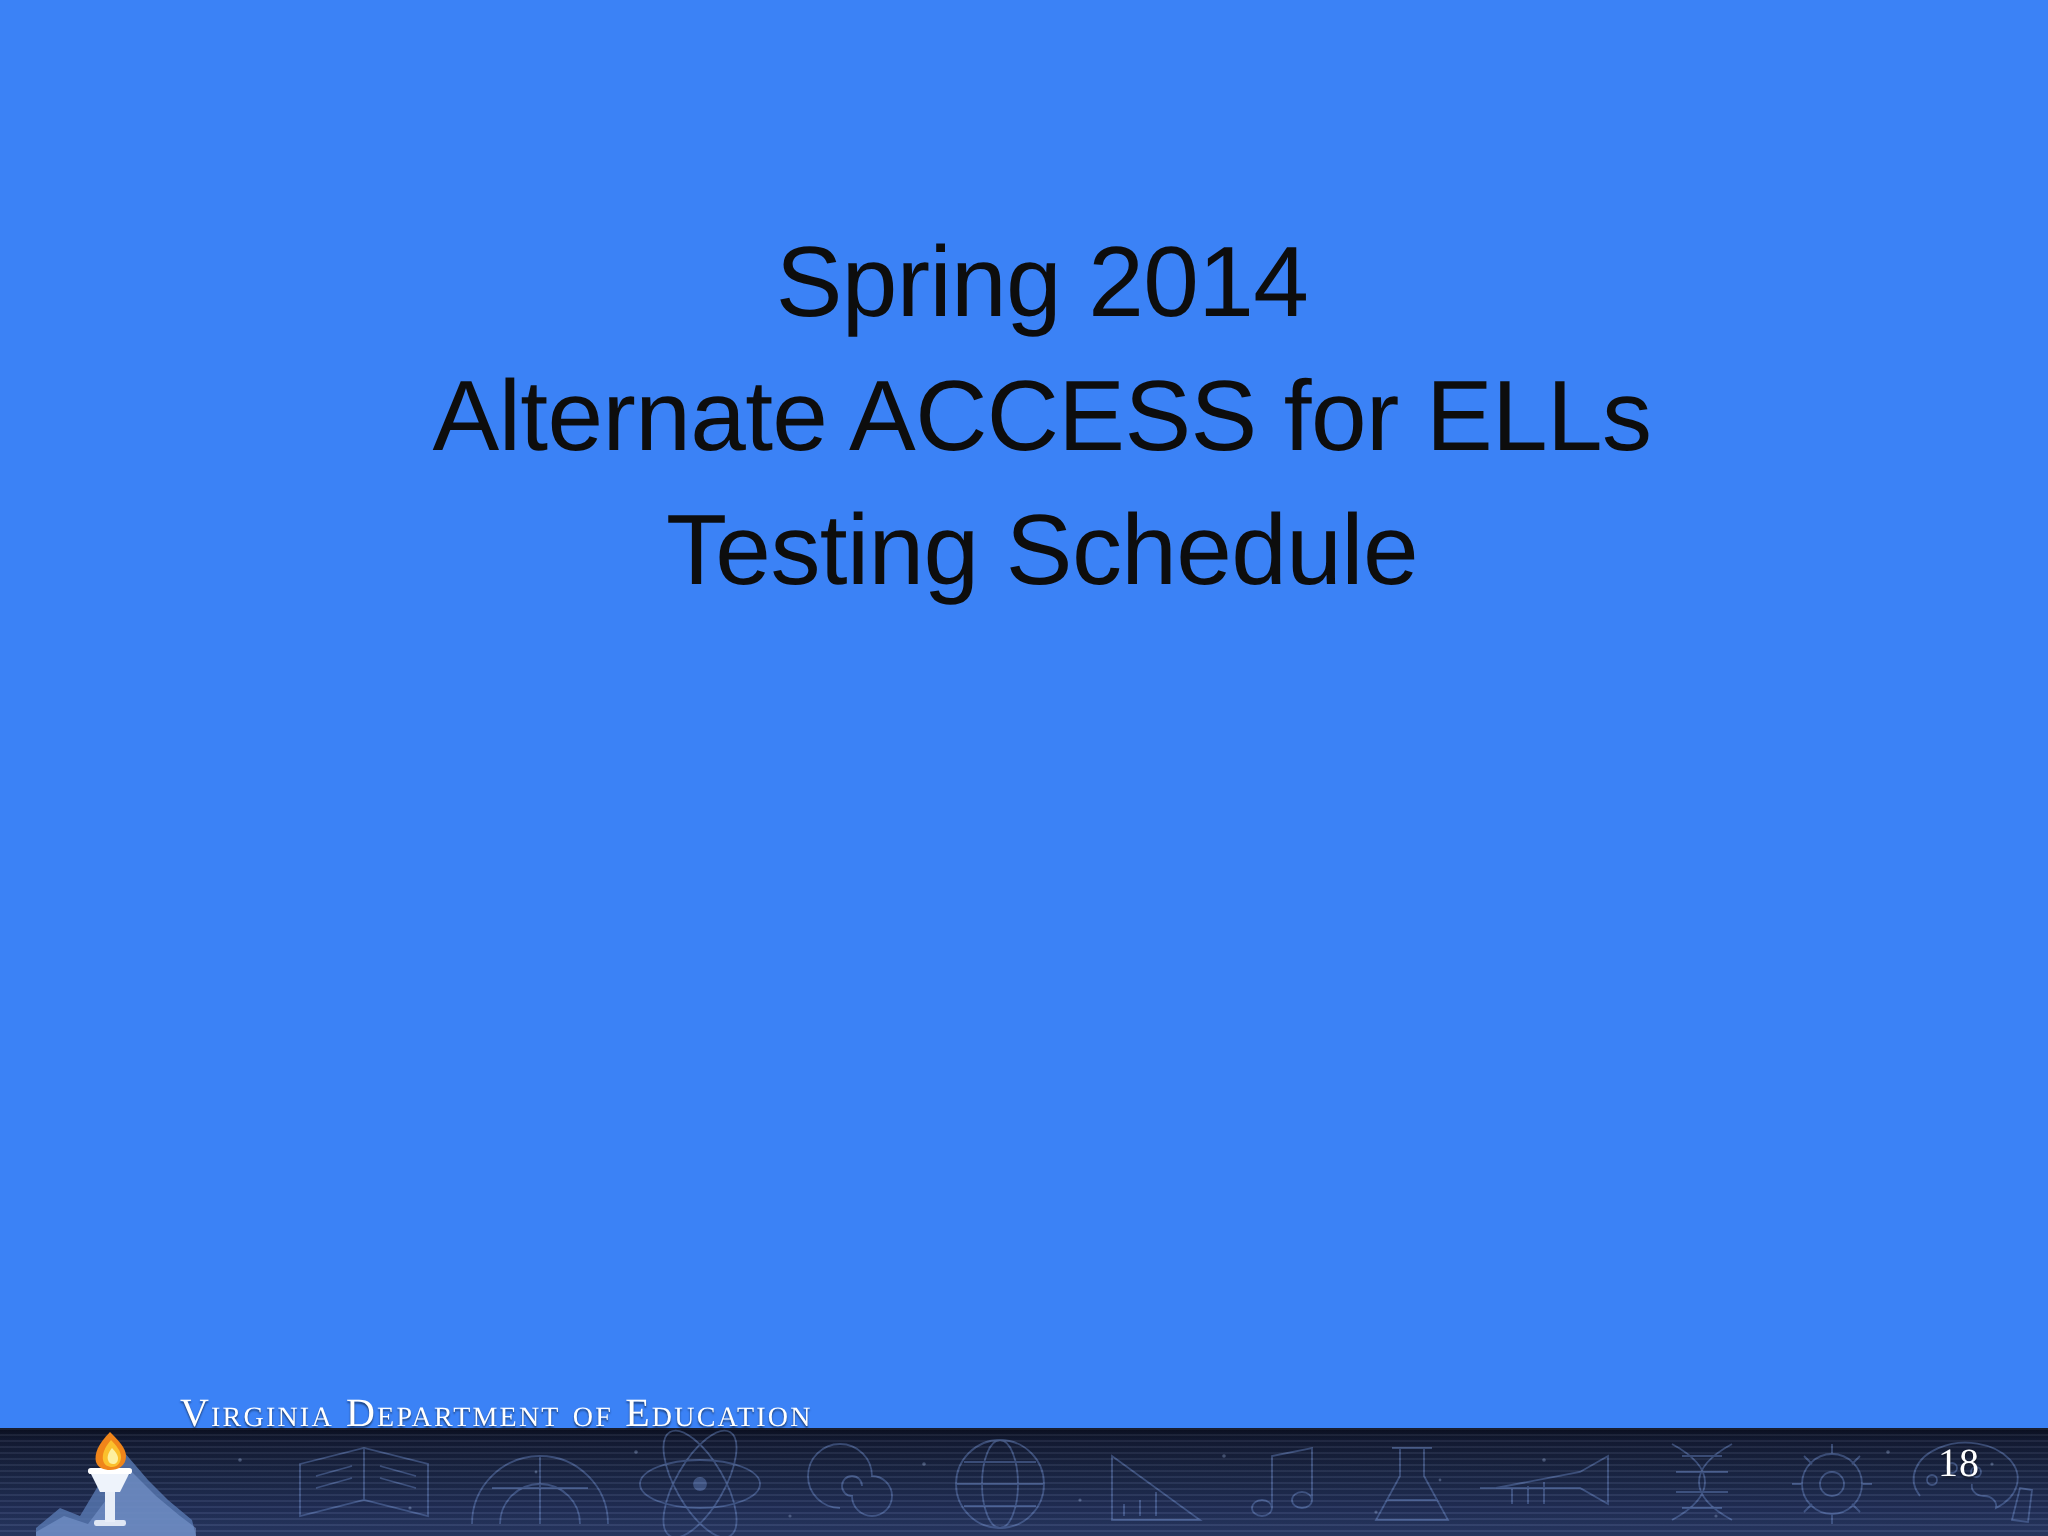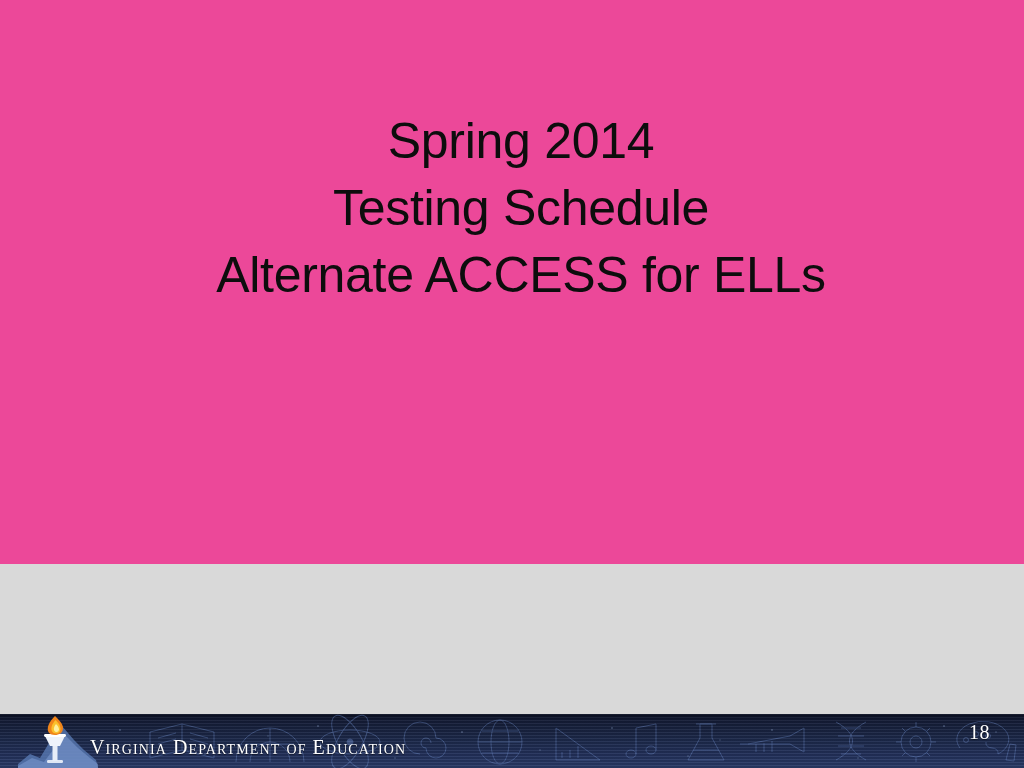--- a/index.html
+++ b/index.html
@@ -10,22 +10,22 @@
     width: 1024px;
     height: 768px;
     overflow: hidden;
     font-family: "Liberation Sans", sans-serif;
     background: #d9d9d9;
   }
 
   #slide {
     position: relative;
     width: 1024px;
-    height: 564px;
-    background: #ec4899;
+    height: 740px;
+    background: #3b82f6;
   }
 
   
   #title-block {
     position: absolute;
     left: 0;
     top: 108px;
     width: 1024px;
     text-align: center;
     padding-left: 18px;
@@ -85,21 +85,21 @@
     position: absolute;
     left: 18px;
     top: 714px;
     width: 80px;
     height: 54px;
   }
 
   #dept-name {
     position: absolute;
     left: 90px;
-    top: 736px;
+    top: 696px;
     font-family: "Liberation Serif", serif;
     font-size: 20px;
     line-height: 22px;
     color: #ffffff;
     font-variant: small-caps;
     letter-spacing: 1.1px;
     white-space: nowrap;
     text-shadow: 0 1px 1px rgba(0,0,0,0.55);
   }
 
@@ -115,22 +115,22 @@
     text-shadow: 0 1px 1px rgba(0,0,0,0.5);
   }
 </style>
 </head>
 <body>
 
 <div id="slide">
 
   <div id="title-block">
     <span class="title-line">Spring 2014</span>
+    <span class="title-line">Alternate ACCESS for ELLs</span>
     <span class="title-line">Testing Schedule</span>
-    <span class="title-line">Alternate ACCESS for ELLs</span>
   </div>
 
   <div id="footer-bar">
 
     <svg id="footer-artwork" viewBox="0 0 1024 54" preserveAspectRatio="none" xmlns="http://www.w3.org/2000/svg">
       <g fill="none" stroke="#6f8fd0" stroke-width="0.9" opacity="0.85">
 
         <path d="M150 18 L182 10 L214 18 L214 44 L182 36 L150 44 Z"></path>
         <path d="M182 10 L182 36"></path>
         <path d="M158 24 L176 19 M158 30 L176 25 M190 19 L208 24 M190 25 L208 30"></path>

